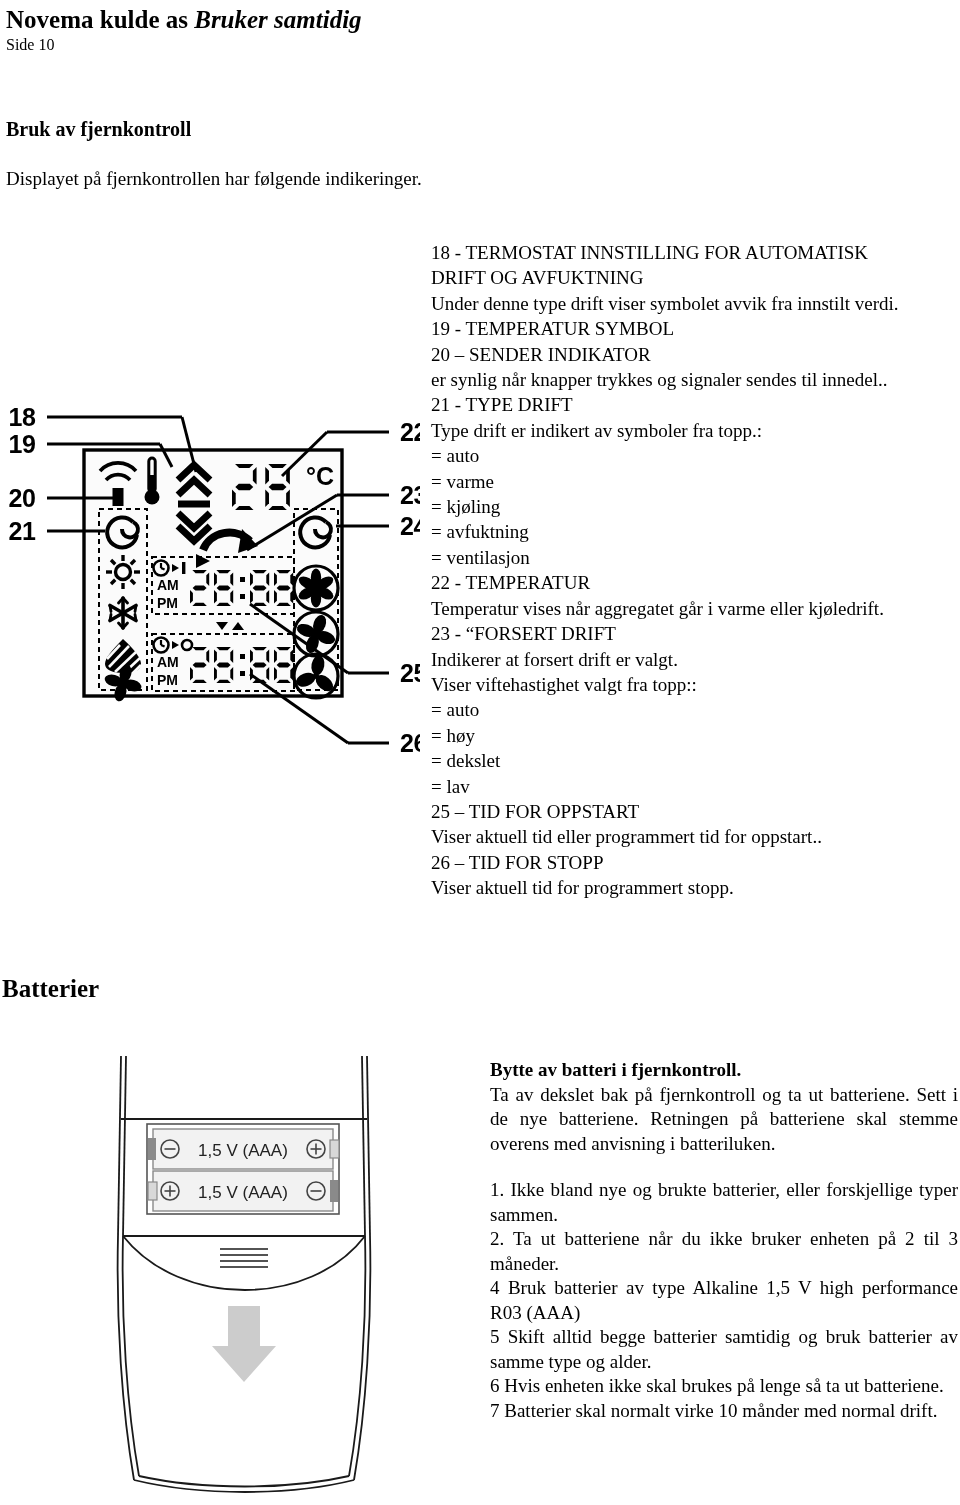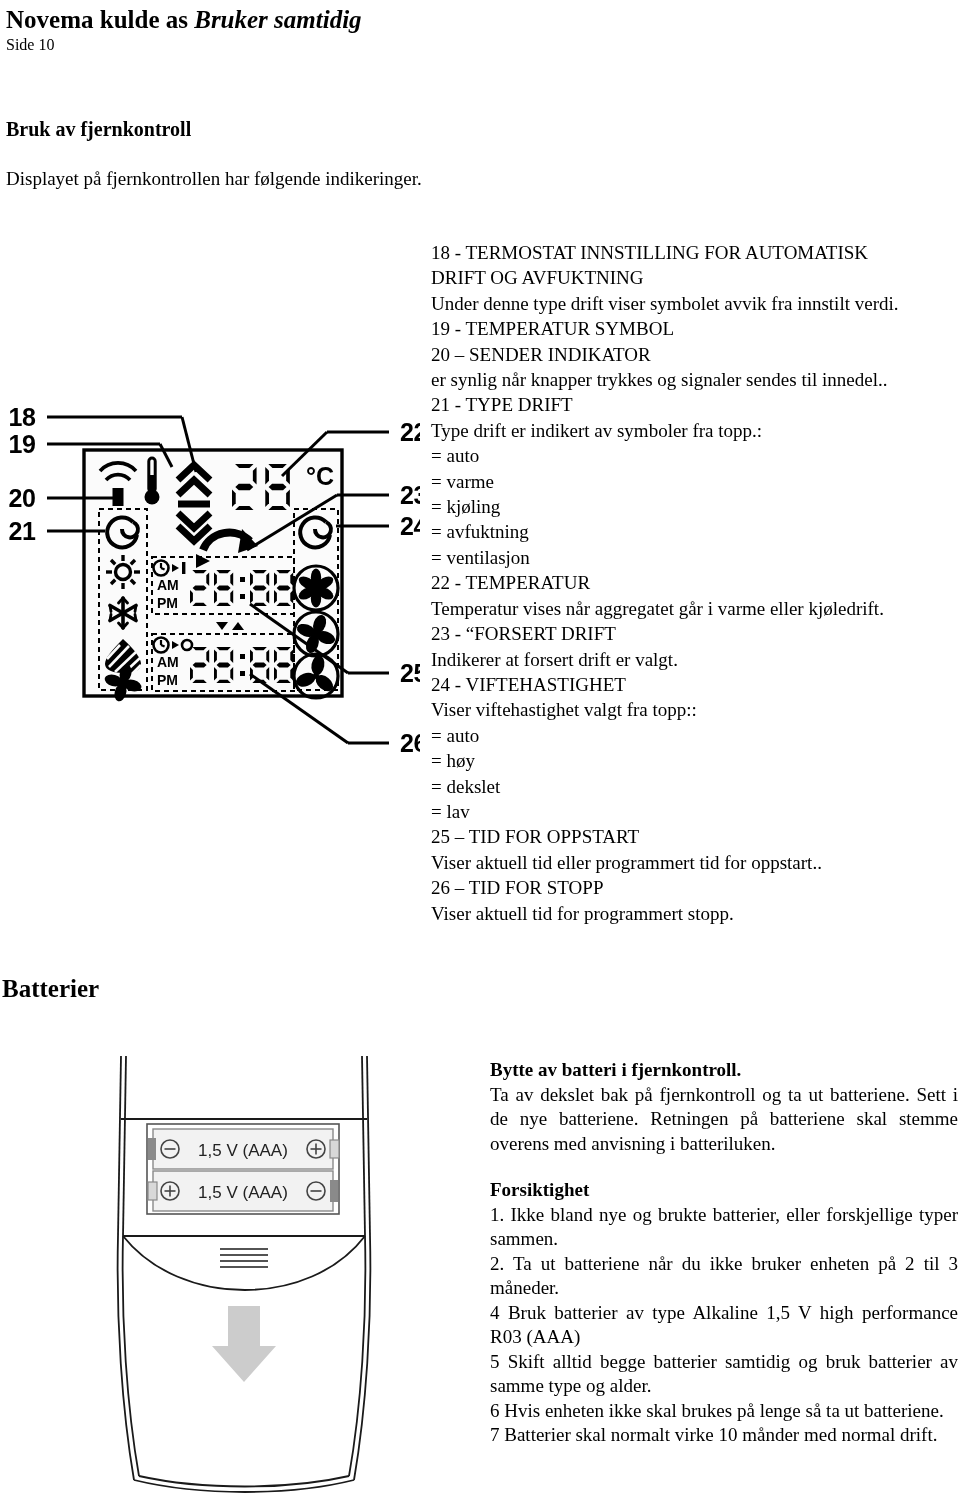--- a/index.html
+++ b/index.html
@@ -311,21 +311,20 @@
   <p>Type drift er indikert av symboler fra topp.:</p>
   <p>= auto</p>
   <p>= varme</p>
   <p>= kjøling</p>
   <p>= avfuktning</p>
   <p>= ventilasjon</p>
   <p>22 - TEMPERATUR</p>
   <p>Temperatur vises når aggregatet går i varme eller kjøledrift.</p>
   <p>23 - “FORSERT DRIFT</p>
   <p>Indikerer at forsert drift er valgt.</p>
-  <p>24 - VIFTEHASTIGHET</p>
   <p>Viser viftehastighet valgt fra topp::</p>
   <p>= auto</p>
   <p>= høy</p>
   <p>= dekslet</p>
   <p>= lav</p>
   <p>25 – TID FOR OPPSTART</p>
   <p>Viser aktuell tid eller programmert tid for oppstart..</p>
   <p>26 – TID FOR STOPP</p>
   <p>Viser aktuell tid for programmert stopp.</p>
 </div>
@@ -396,20 +395,19 @@
   </g>
 
   <polygon points="138,266 170,266 170,306 186,306 154,342 122,306 138,306" fill="#cccccc"></polygon>
 </svg>
 </div>
 
 <div class="abs" id="bat-col">
   <p class="bold">Bytte av batteri i fjernkontroll.</p>
   <p class="just">Ta av dekslet bak på fjernkontroll og ta ut batteriene. Sett i de nye batteriene. Retningen på batteriene skal stemme overens med anvisning i batteriluken.</p>
   <div class="gap"></div>
-  <p class="bold">Forsiktighet</p>
   <p class="just">1. Ikke bland nye og brukte batterier, eller forskjellige typer sammen.</p>
   <p class="just">2. Ta ut batteriene når du ikke bruker enheten på 2 til 3 måneder.</p>
   <p class="just">4 Bruk batterier av type Alkaline 1,5 V high performance R03 (AAA)</p>
   <p class="just">5 Skift alltid begge batterier samtidig og bruk batterier av samme type og alder.</p>
   <p class="just">6 Hvis enheten ikke skal brukes på lenge så ta ut batteriene.</p>
   <p class="just">7 Batterier skal normalt virke 10 månder med normal drift.</p>
 </div>
 
 </body></html>

